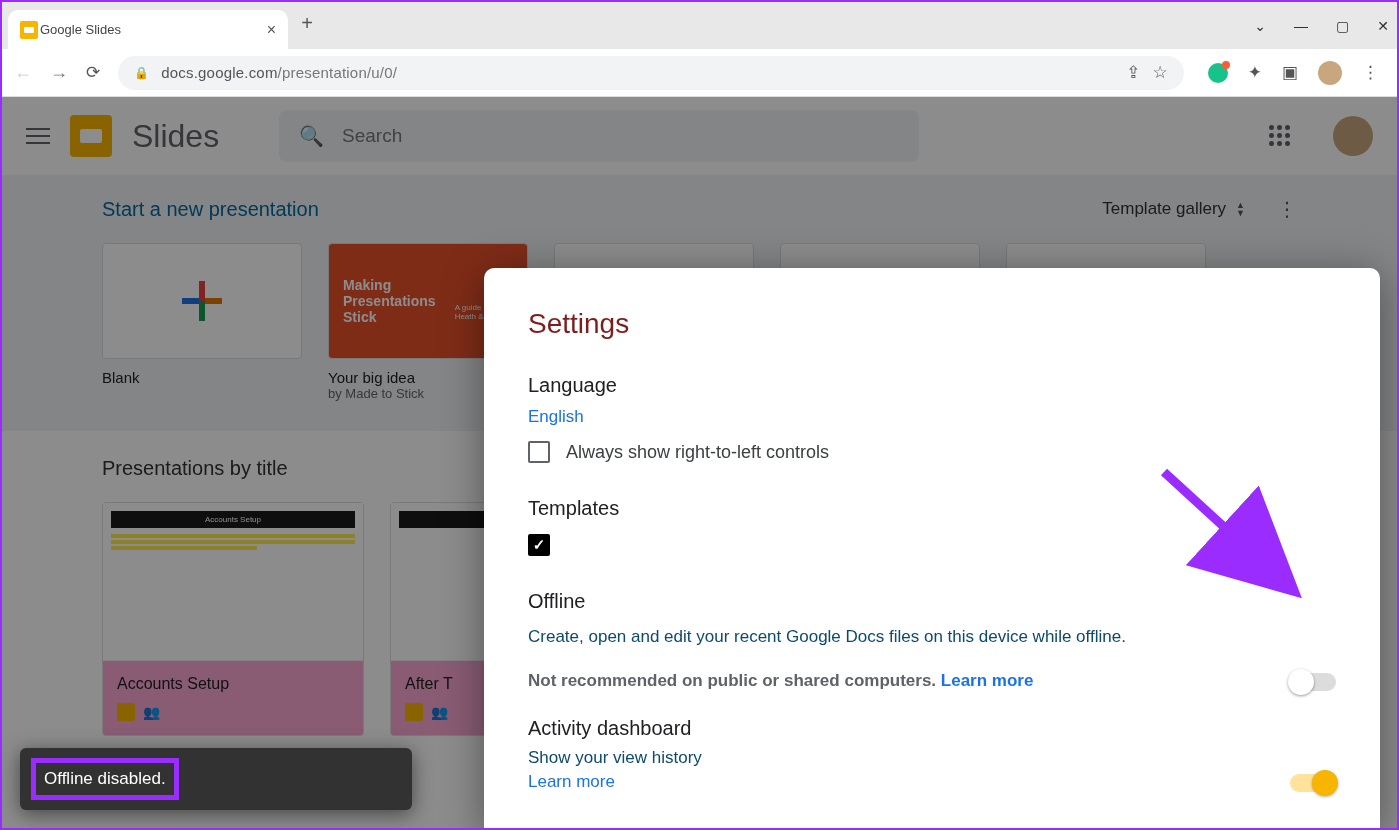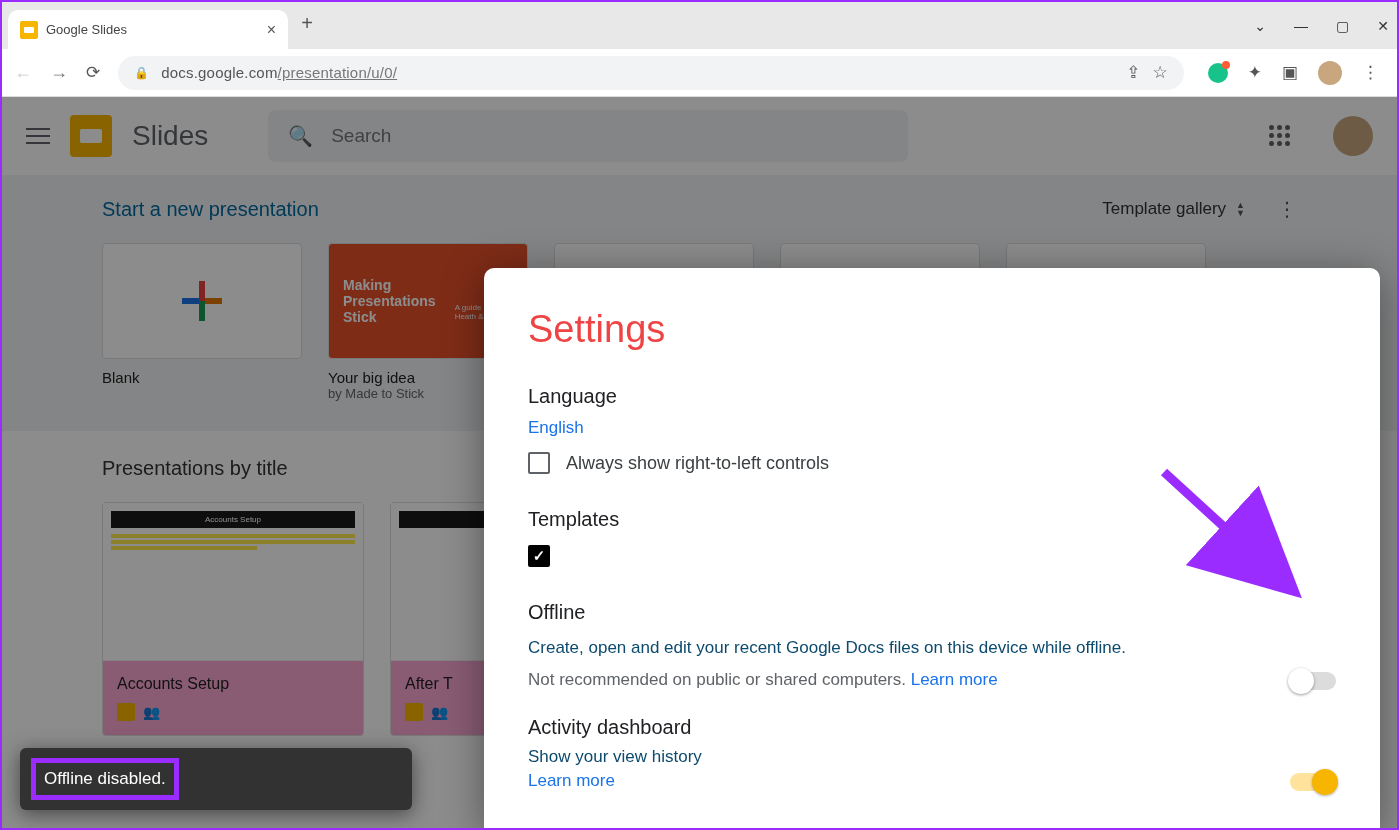--- a/index.html
+++ b/index.html
@@ -1,51 +1,51 @@
 <!DOCTYPE html>
 <html><head>
 <meta charset="utf-8">
 <style>
   * { box-sizing: border-box; margin: 0; padding: 0; font-family: Arial, "Helvetica Neue", sans-serif; }
   html, body { width: 1399px; height: 830px; overflow: hidden; }
   body { border: 2px solid #9b2cff; background: #f1f1f1; position: relative; }
 
   
   .titlebar { height: 47px; background: #e8e8e8; display: flex; align-items: flex-end; position: relative; }
-  .tab { margin-left: 6px; width: 280px; height: 39px; background: #fff; border-radius: 10px 10px 0 0; display: flex; align-items: center; padding: 0 12px; gap: 8px; }
+  .tab { margin-left: 6px; width: 280px; height: 39px; background: #fff; border-radius: 10px 10px 0 0; display: flex; align-items: center; padding: 0 12px; gap: 2px; }
   .tab-fav { width: 18px; height: 18px; background: #f7b500; border-radius: 2px; display:flex;align-items:center;justify-content:center; }
   .tab-fav::after { content:""; width:10px; height:6px; background:#fff; border-radius:1px; }
   .tab-title { font-size: 13px; color: #444; flex: 1; }
   .tab-close { font-size: 16px; color: #555; cursor:pointer; }
   .new-tab { width:38px; text-align:center; font-size:20px; color:#555; cursor:pointer; align-self:center; padding-bottom:4px;}
   .window-ctrls { position:absolute; right:8px; top:0; height:47px; display:flex; align-items:center; gap:28px; font-size:14px; color:#333; }
   .window-ctrls span { cursor:pointer; }
 
   .addrbar { height: 48px; background:#fff; display:flex; align-items:center; padding:0 12px; gap:18px; border-bottom:1px solid #ddd;}
   .nav-arrow { font-size:18px; color:#777; cursor:pointer; }
   .nav-arrow.disabled { color:#ccc; }
   .reload { font-size:17px; color:#555; cursor:pointer;}
   .url-pill { flex:1; height:34px; border-radius:17px; background:#f1f3f4; display:flex; align-items:center; padding:0 16px; gap:12px;}
   .lock { font-size:12px; color:#555;}
   .url { font-size:15px; color:#555; letter-spacing:0.2px;}
-  .url .grey { color:#777;text-decoration:underline;}
+  .url .grey { color:#777;}
   .right-icons { display:flex; align-items:center; gap:20px; padding:0 6px;}
   .share-ic, .star-ic, .puzzle-ic, .panel-ic, .dots-ic { font-size:17px; color:#555; cursor:pointer;}
   .grammarly { width:20px;height:20px;border-radius:50%;background:#17c28b;position:relative;}
   .grammarly::after{content:"";position:absolute;top:-2px;right:-2px;width:8px;height:8px;border-radius:50%;background:#ff5c33;}
   .avatar-sm { width:24px;height:24px;border-radius:50%;background:#c8a77e;}
 
   
   .app { position:relative; height: calc(830px - 47px - 48px - 4px); background:#fff;}
   .app-header { height:78px; display:flex; align-items:center; padding:0 24px; gap:20px;}
   .menu-ic { width:24px; display:flex; flex-direction:column; gap:5px;}
   .menu-ic span { height:2px; background:#5f6368;}
   .slides-logo { width:42px;height:42px; background:#f7b500; border-radius:4px; display:flex;align-items:center;justify-content:center;}
   .slides-logo::after{content:"";width:22px;height:14px;background:#fff;border-radius:2px;}
-  .slides-word { font-size:28px; color:#5f6368;}
+  .slides-word { font-size:32px; color:#5f6368;}
   .searchbox { margin-left:40px; flex:0 0 640px; height:52px; background:#f1f3f4; border-radius:8px; display:flex; align-items:center; padding:0 20px; gap:18px;}
   .search-ic { font-size:20px; color:#666;}
   .search-text { font-size:19px; color:#777;}
   .app-header .spacer { flex:1;}
   .apps-grid { width:22px;height:22px; display:grid; grid-template-columns:repeat(3,5px); grid-template-rows:repeat(3,5px); gap:3px;}
   .apps-grid span { background:#5f6368; border-radius:50%;}
   .avatar-lg { width:40px;height:40px;border-radius:50%;background:#c8a77e; margin-left:22px;}
 
   .templates-sec { background:#f1f3f4; padding:22px 100px 30px;}
   .sec-top { display:flex; align-items:center;}
@@ -76,32 +76,32 @@
   .pres-name { font-size:16px; color:#222;}
   .pres-icons { margin-top:10px; display:flex; gap:8px; align-items:center;}
   .mini-slides { width:18px;height:18px;background:#f7b500;border-radius:2px;}
   .mini-shared { font-size:14px; color:#666;}
 
   
   .scrim { position:absolute; inset:0; background:rgba(0,0,0,0.45);}
 
   
   .dialog { position:absolute; left:482px; top:266px; width:896px; height:564px; background:#fff; border-radius:10px 10px 0 0; padding:40px 44px 0; box-shadow:0 6px 40px rgba(0,0,0,.4); overflow:hidden;}
-  .dlg-title { font-size:38px; color:#ef4444;}
+  .dlg-title { font-size:28px; color:#7f1d1d;}
   .dlg-sec { margin-top:34px;}
   .dlg-sec.tight { margin-top:26px;}
   .dlg-h { font-size:20px; color:#202124; font-weight:400;}
   .dlg-link { color:#1a73e8; font-size:17px; display:inline-block; margin-top:10px; cursor:pointer;}
   .chk-row { display:flex; align-items:center; gap:16px; margin-top:14px;}
   .chk { width:22px;height:22px;border:2px solid #5f6368; border-radius:2px; display:flex;align-items:center;justify-content:center;}
   .chk.checked { background:#000; border-color:#000;}
   .chk.checked::after { content:"✓"; color:#fff; font-size:15px; font-weight:bold;}
   .chk-label { font-size:18px; color:#3c4043;}
   .dlg-body { font-size:17px; color:#0c4a6e; margin-top:14px;}
-  .dlg-sub { font-size:17px; color:#5f6368; margin-top:12px;}
+  .dlg-sub { font-size:17px; color:#5f6368; margin-top:24px;font-weight:bold;}
   .dlg-sub a { color:#1a73e8; cursor:pointer;}
   .offline-row { display:flex; align-items:flex-end;}
   .offline-text { flex:1;}
   .toggle { width:46px; height:18px; border-radius:10px; position:relative; margin-top:4px;}
   .toggle.off { background:#dcdcdc;}
   .toggle.off .knob { position:absolute; left:-2px; top:-4px; width:26px;height:26px;border-radius:50%;background:#fff;box-shadow:0 1px 3px rgba(0,0,0,.4);}
   .toggle.on { background:#ffe29b;}
   .toggle.on .knob { position:absolute; right:-2px; top:-4px; width:26px;height:26px;border-radius:50%;background:#f7b500;box-shadow:0 1px 3px rgba(0,0,0,.3);}
 
   

